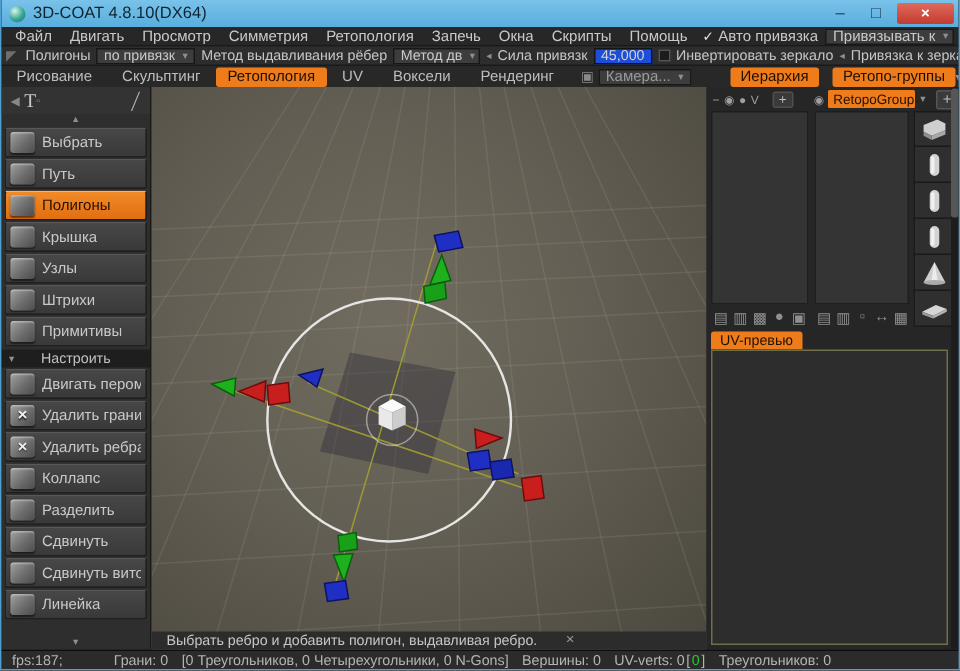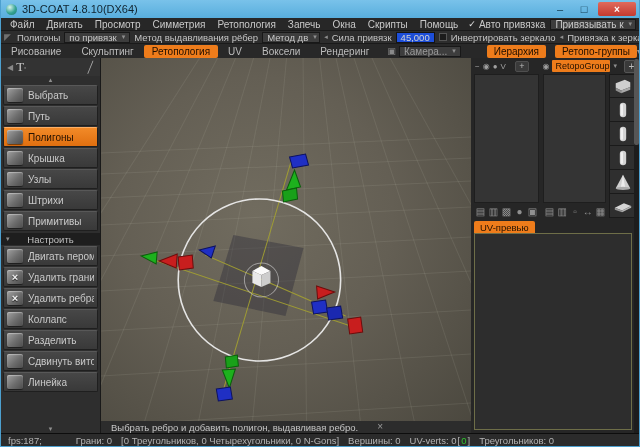--- a/index.html
+++ b/index.html
@@ -270,20 +270,24 @@
           <div class="tool">
             <span class="tool-icon"></span>
             <span class="tool-label">Коллапс</span>
           </div>
           <div class="tool">
             <span class="tool-icon"></span>
             <span class="tool-label">Разделить</span>
           </div>
           <div class="tool">
             <span class="tool-icon"></span>
+            <span class="tool-label">Сдвинуть</span>
+          </div>
+          <div class="tool">
+            <span class="tool-icon"></span>
             <span class="tool-label">Сдвинуть виток</span>
           </div>
           <div class="tool">
             <span class="tool-icon"></span>
             <span class="tool-label">Линейка</span>
           </div>
         </div>
       <div class="tp-arrow tp-footer">▾</div>
     </div>
 

